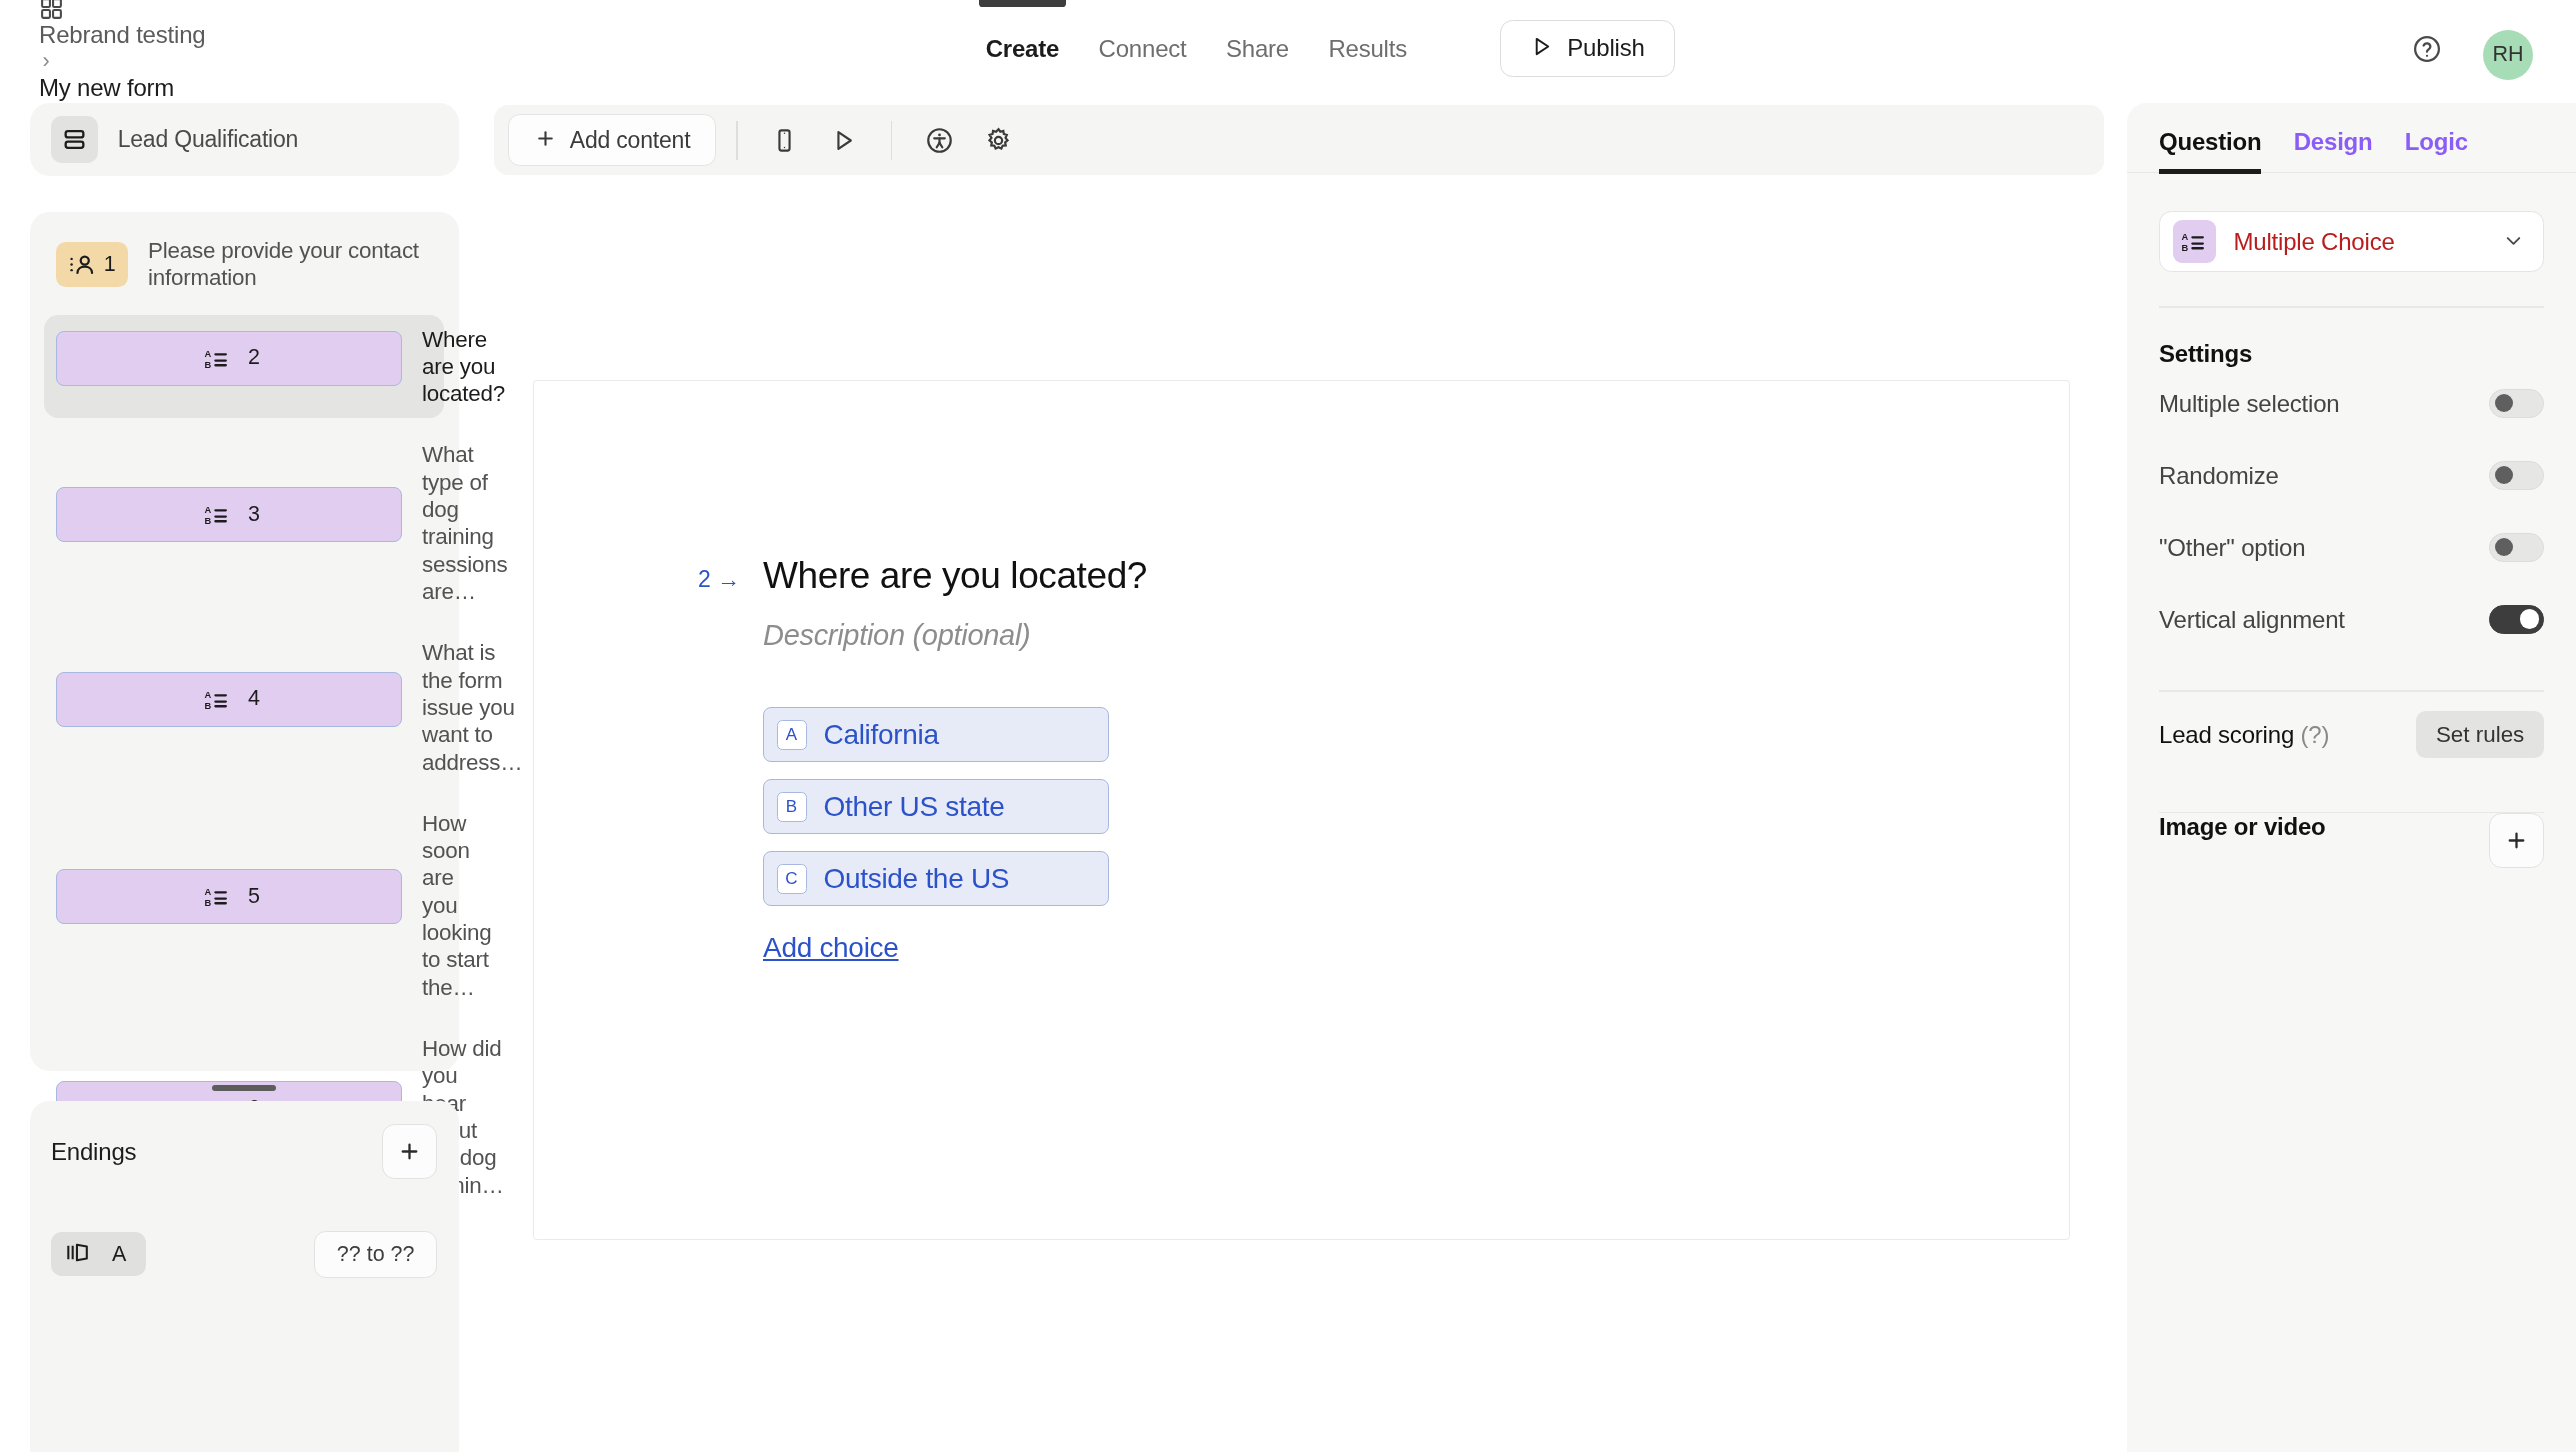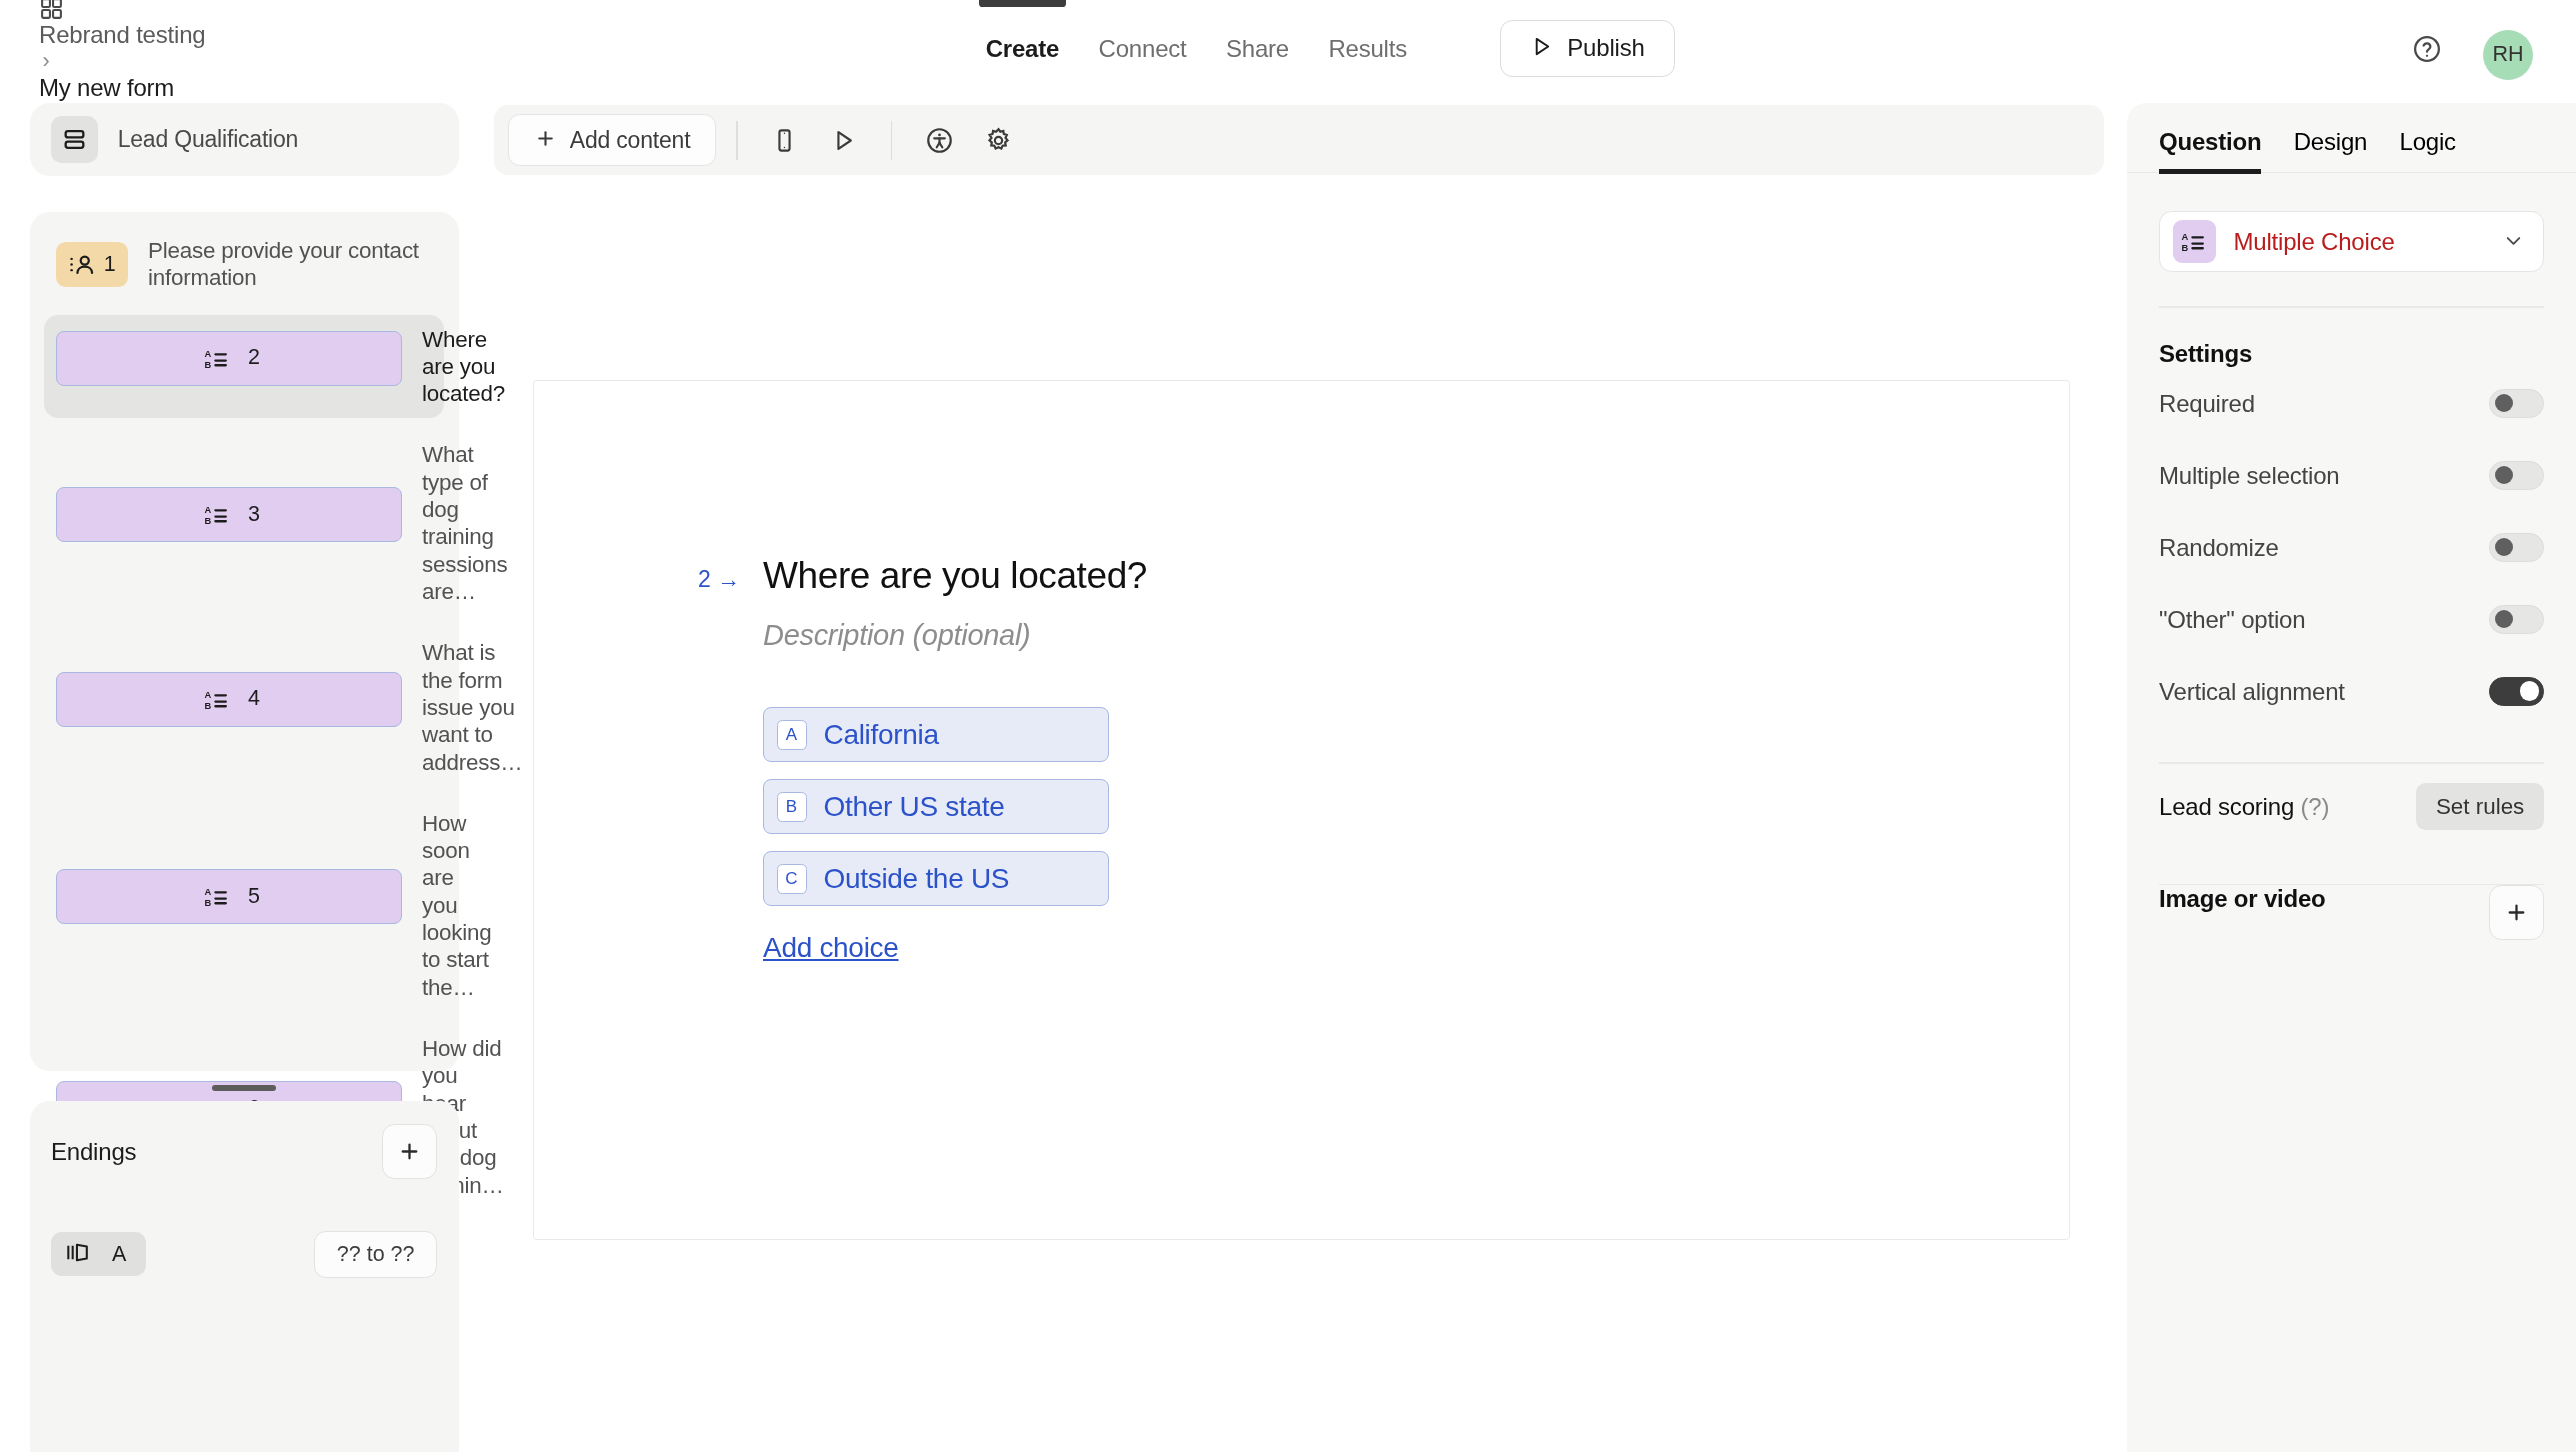--- a/index.html
+++ b/index.html
@@ -424,26 +424,27 @@
   .rp-tabs {
     display: flex;
     align-items: flex-end;
     gap: 0;
     height: 70px;
     padding-left: 32px;
     border-bottom: 1.8px solid #e8e8e7;
   }
   .rp-tab {
     font-size: 24px;
-    color: #000000;
+    color: #8b5cf6;
     padding: 0 14.3px 16px 0;
     margin-right: 18px;
     cursor: pointer;
     letter-spacing: -0.2px;
     position: relative;
+    font-weight: bold;
   }
   .rp-tab.active {
     color: #111111;
     font-weight: bold;
   }
   .rp-tab.active::after {
     content: "";
     position: absolute;
     left: 0; right: 14.3px;
     bottom: -1.8px;
@@ -843,26 +844,20 @@
         <svg width="23" height="23" viewBox="0 0 24 24" fill="none" stroke="#4a4a4a" stroke-width="2" stroke-linecap="round" stroke-linejoin="round">
           <path d="M6 9.5 L12 15.5 L18 9.5"></path>
         </svg>
       </span>
     </div>
 
     <div class="rp-divider"></div>
 
     <div class="section-title">Settings</div>
 
-    <div class="setting-row">
-      <span class="setting-label">Required</span>
-      <span class="toggle">
-          <span class="knob"></span>
-        </span>
-    </div>
 
     <div class="setting-row">
       <span class="setting-label">Multiple selection</span>
       <span class="toggle">
           <span class="knob"></span>
         </span>
     </div>
 
     <div class="setting-row">
       <span class="setting-label">Randomize</span>

